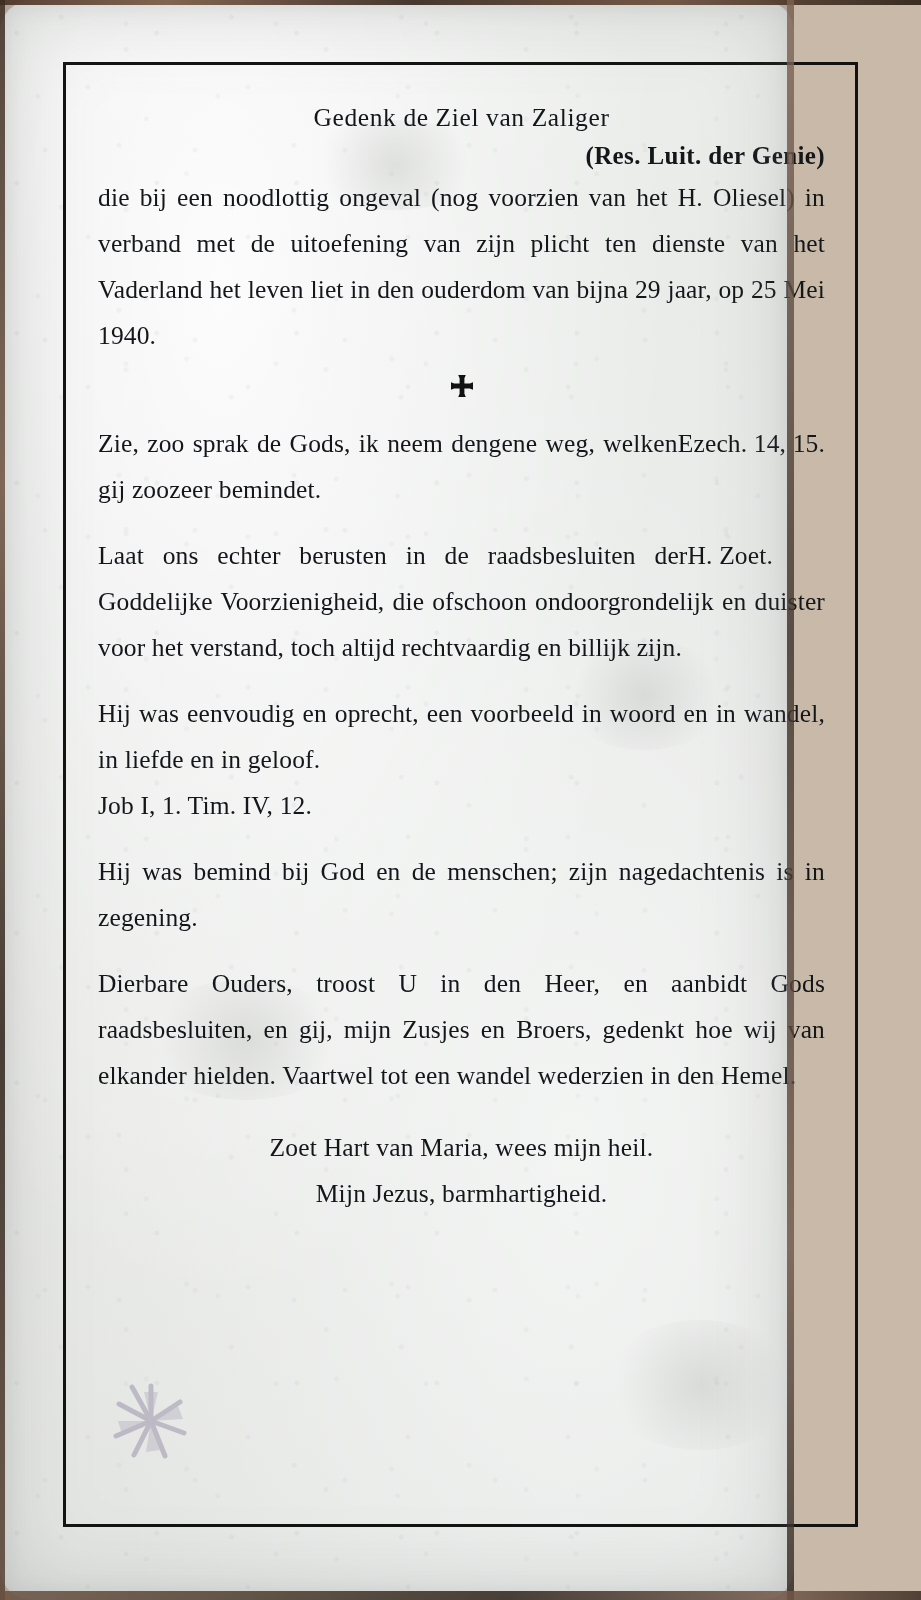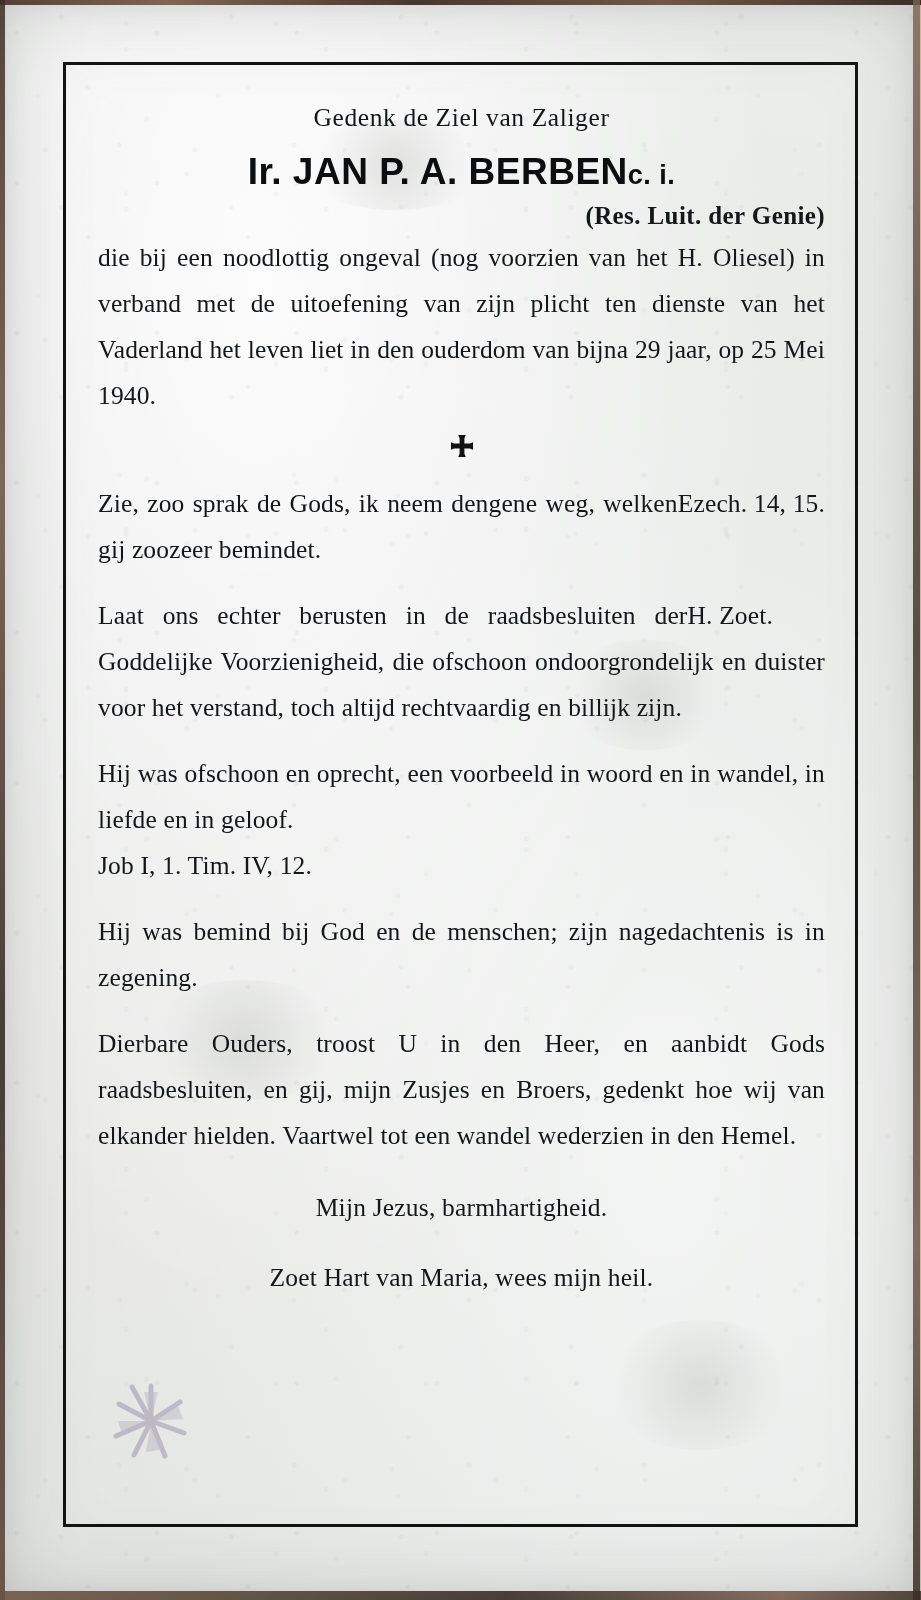--- a/index.html
+++ b/index.html
@@ -2,26 +2,27 @@
 <html><head>
 <meta charset="utf-8">
 <style>
   html,body{margin:0;padding:0;}
   body{
     width:921px;height:1600px;overflow:hidden;
     background:#c9b9a8;
     font-family:"Liberation Serif","DejaVu Serif",serif;
   }
   .scan{
-    position:relative;width:920px;height:1600px;
+    position:relative;width:794px;height:1600px;
     background:
       radial-gradient(ellipse at 28% 18%, rgba(255,255,255,.85) 0%, rgba(255,255,255,0) 55%),
       radial-gradient(ellipse at 72% 72%, rgba(246,248,247,.75) 0%, rgba(255,255,255,0) 60%),
       linear-gradient(180deg,#eceeec 0%,#e6e8e6 35%,#e9eae8 70%,#e3e5e3 100%);
     box-sizing:border-box;
+    border-radius:32px;
   }
   
   .edge-top{position:absolute;top:0;left:0;width:921px;height:5px;
     background:linear-gradient(90deg,#4b3327 0%,#7a5a44 18%,#3a2a20 45%,#6a4c39 72%,#2e2119 100%);opacity:.92;}
   .edge-left{position:absolute;top:0;left:0;width:5px;height:1600px;
     background:linear-gradient(180deg,#3d2c22 0%,#6e5340 30%,#2f231b 65%,#5b4334 100%);opacity:.85;}
   .edge-right{position:absolute;top:0;right:0;width:7px;height:1600px;
     background:linear-gradient(180deg,#7d6150 0%,#3a2b21 40%,#6b5140 78%,#2f241c 100%);opacity:.8;}
   .edge-bottom2{position:absolute;bottom:0;left:0;width:921px;height:9px;
     background:linear-gradient(90deg,#6a5141 0%,#51402f 25%,#2f241c 55%,#74594a 85%,#3b2c22 100%);opacity:.85;}
@@ -93,23 +94,20 @@
   <div class="blotch" style="left:140px;top:980px;width:210px;height:120px;"></div>
   <div class="blotch" style="left:600px;top:1320px;width:200px;height:130px;"></div>
   <div class="grain"></div>
 
   <div class="frame"></div>
 
   <div class="content clearfix">
 
     <div class="tiny-top">Gedenk de Ziel van Zaliger</div>
 
-    <div class="name">
-      <span>Ir. JAN P. A. BERBEN</span><span class="suffix">c. i.</span>
-    </div>
 
     <div class="rank">(Res. Luit. der Genie)</div>
 
     <div class="para first">die bij een noodlottig ongeval (nog voorzien van het H. Oliesel) in verband met de uitoefening van zijn plicht ten dienste van het Vaderland het leven liet in den ouderdom van bijna 29 jaar, op 25 Mei 1940.</div>
 
     <div class="cross-row">
       <span class="cross">
         <svg viewBox="0 0 22 22" width="22" height="22" aria-hidden="true">
           <path fill="#121212" d="M7.2 0 H14.8 L13.4 3.2 L13.4 8.6 L18.8 8.6 L22 7.2 V14.8 L18.8 13.4 L13.4 13.4 L13.4 18.8 L14.8 22 H7.2 L8.6 18.8 L8.6 13.4 L3.2 13.4 L0 14.8 V7.2 L3.2 8.6 L8.6 8.6 L8.6 3.2 Z"></path>
         </svg>
@@ -118,35 +116,35 @@
 
     <div class="blk clearfix">
       <div class="para"><span class="cite-inline">Ezech. 14, 15.</span><span>Zie, zoo sprak de Gods, ik neem dengene weg, welken gij zoozeer bemindet.</span></div>
     </div>
 
     <div class="blk clearfix">
       <div class="para"><span class="cite-inline" style="padding-right:52px;">H. Zoet.</span><span>Laat ons echter berusten in de raadsbesluiten der Goddelijke Voorzienigheid, die ofschoon ondoorgrondelijk en duister voor het verstand, toch altijd rechtvaardig en billijk zijn.</span></div>
     </div>
 
     <div class="blk clearfix">
-      <div class="para"><span>Hij was ofschoon en oprecht, een voorbeeld in woord en in wandel, in liefde en in geloof.</span></div>
+      <div class="para"><span>Hij was eenvoudig en oprecht, een voorbeeld in woord en in wandel, in liefde en in geloof.</span></div>
       <div class="para cite-line">Job I, 1. Tim. IV, 12.</div>
     </div>
 
     <div class="blk clearfix">
       <div class="para"><span>Hij was bemind bij God en de menschen; zijn nagedachtenis is in zegening.</span></div>
     </div>
 
     <div class="blk clearfix">
       <div class="para">Dierbare Ouders, troost U in den Heer, en aanbidt Gods raadsbesluiten, en gij, mijn Zusjes en Broers, gedenkt hoe wij van elkander hielden. Vaartwel tot een wandel wederzien in den Hemel.</div>
     </div>
 
     <div style="margin-top:26px;">
+      <div class="center-line" style="margin-top:24px;">Zoet Hart van Maria, wees mijn heil.</div>
       <div class="center-line">Mijn Jezus, barmhartigheid.</div>
-      <div class="center-line" style="margin-top:24px;">Zoet Hart van Maria, wees mijn heil.</div>
     </div>
 
   </div>
 
   <div class="stamp">
     <svg viewBox="0 0 86 86" width="86" height="86" aria-hidden="true">
       <g fill="none" stroke="#6b5f86" stroke-width="5" stroke-linecap="round">
         <path d="M43 43 L43 8"></path>
           <path d="M43 43 L72 24"></path>
           <path d="M43 43 L76 55"></path>

